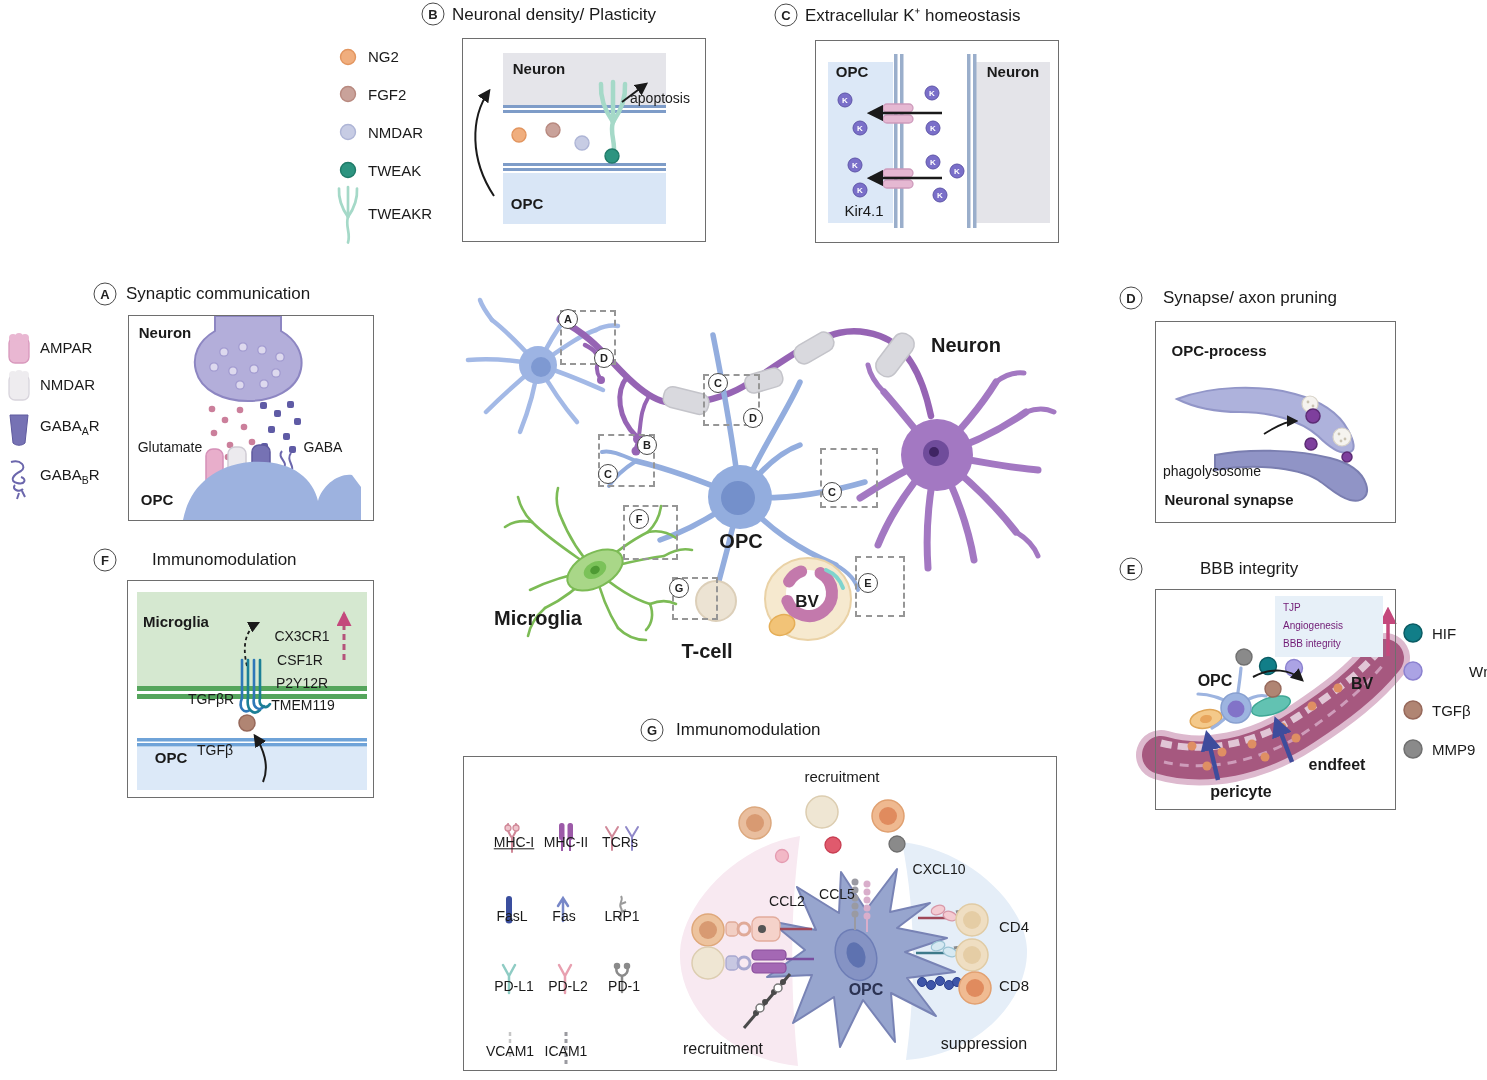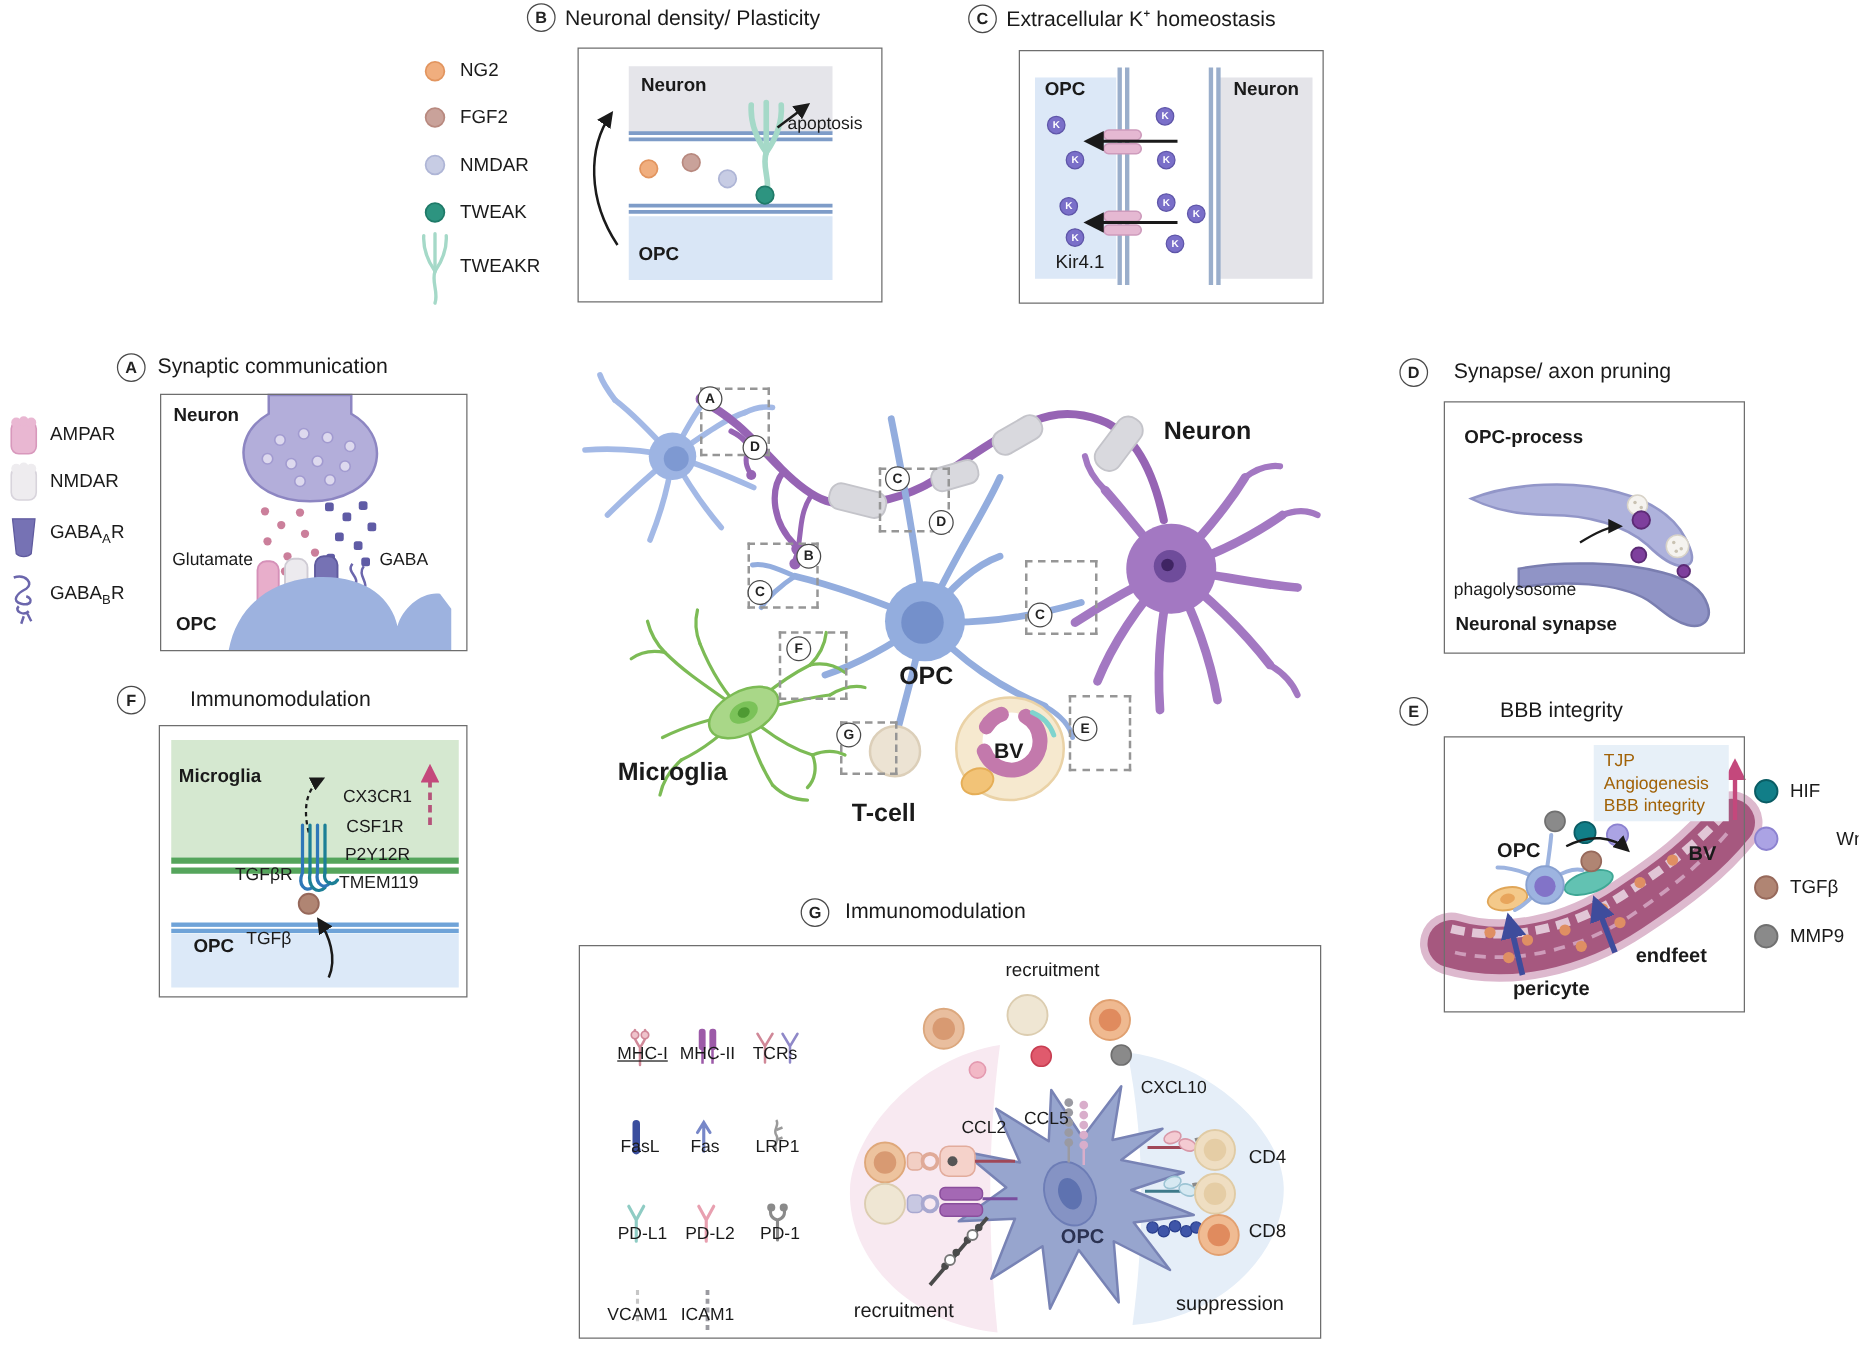--- a/index.html
+++ b/index.html
@@ -15,21 +15,21 @@
   .lbl{position:absolute;color:#1a1a1a;white-space:nowrap;line-height:1.1;}
   .c{transform:translate(-50%,-50%);}
   .vy{transform:translateY(-50%);}
   .b{font-weight:bold;}
   .s20{font-size:20px;} .s19{font-size:17px;} .s16{font-size:16px;}
   .s15{font-size:15px;} .s14{font-size:14px;margin-top:30px;}
   .kion{position:absolute;width:15px;height:15px;border-radius:50%;background:#7A6FC9;
         border:1.5px solid #5E55A8;color:#fff;font-size:8px;font-weight:bold;
         display:flex;align-items:center;justify-content:center;transform:translate(-50%,-50%);box-sizing:border-box;}
   .tjp{position:absolute;left:1275px;top:596px;width:108px;height:61px;background:#E7F0F8;
-       font-size:14px;color:#a16207;padding:3px 0 0 8px;box-sizing:border-box;}
+       font-size:10px;color:#701a75;padding:3px 0 0 8px;box-sizing:border-box;}
   .tjp div{line-height:18px;}
   sub{font-size:70%;}
 </style>
 </head>
 <body>
 
 <div id="stage">
 
 <svg id="art" width="1487" height="1080">
 <defs>

